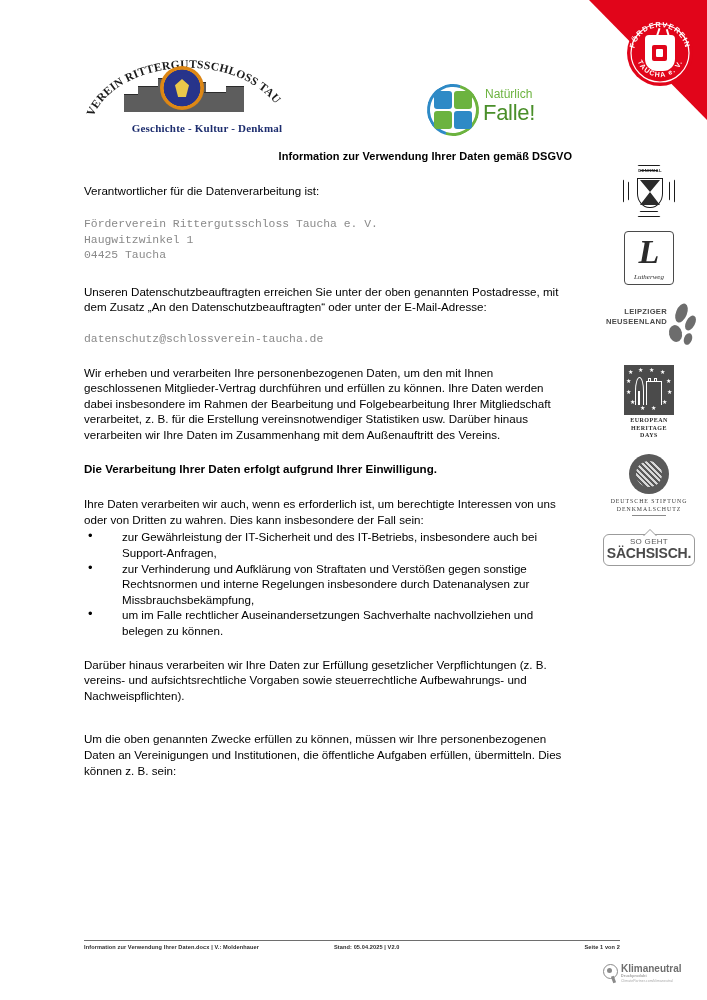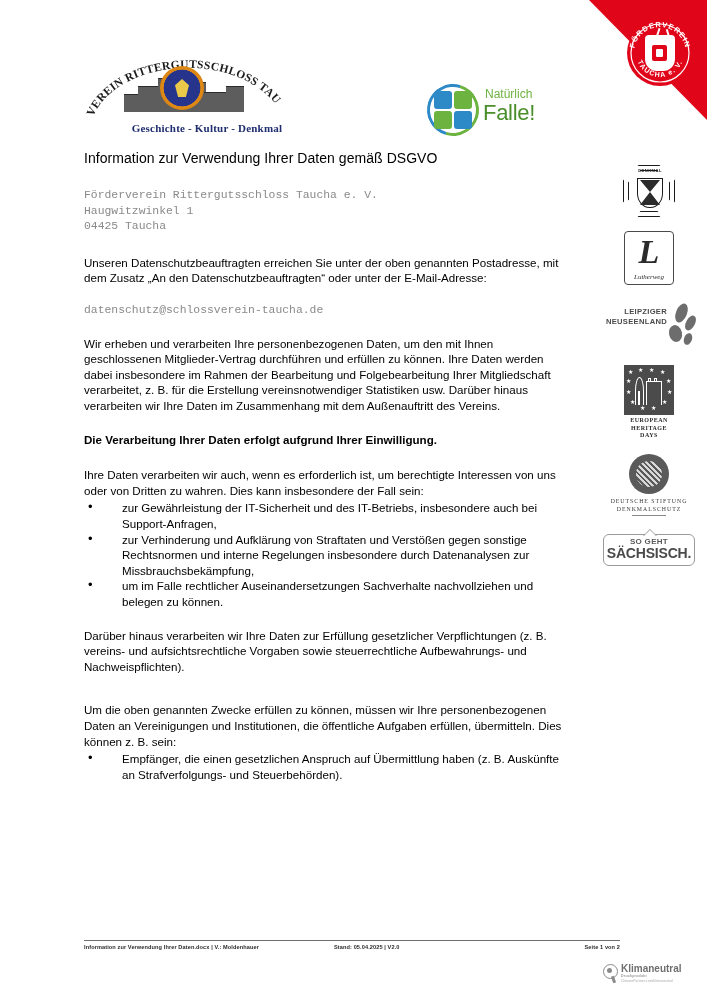--- a/index.html
+++ b/index.html
@@ -381,45 +381,46 @@
     border-left: 7px solid transparent;
     border-right: 7px solid transparent;
     border-bottom: 7px solid #fff;
     filter: drop-shadow(0 -1px 0 #9b9b9b);
   }
   .badge-saechsisch .t1 {
     position: absolute;
     left: 0; right: 0; top: 7px;
     text-align: center;
     font-size: 8px;
-    font-weight: bold;
+    font-weight: normal;
     color: #5a5a5a;
     letter-spacing: 0.3px;
   }
   .badge-saechsisch .t2 {
     position: absolute;
     left: 0; right: 0; top: 15px;
     text-align: center;
     font-size: 14px;
     font-weight: bold;
     color: #4a4a4a;
     letter-spacing: -0.2px;
   }
 
   
   .content {
     position: absolute;
     left: 84px; top: 150px;
     width: 488px;
   }
   .doc-title {
-    font-size: 14px;
-    font-weight: normal;
+    font-size: 11px;
+    font-weight: bold;
     letter-spacing: 0.05px;
     margin: 0 0 22px 0;
+    text-align: right;
   }
   .lead {
     font-size: 11.6px;
     margin: 0 0 20px 0;
   }
   .mono-block {
     font-family: "Liberation Mono", monospace;
     font-size: 11.4px;
     color: #8a8a8a;
     line-height: 15.5px;
@@ -681,20 +682,21 @@
         <div class="t1">SO GEHT</div>
         <div class="t2">SÄCHSISCH.</div>
       </div>
     </div>
   </div>
 
   <div class="content">
 
     <div class="doc-title">Information zur Verwendung Ihrer Daten gemäß DSGVO</div>
 
+    <div class="lead">Verantwortlicher für die Datenverarbeitung ist:</div>
 
     <div class="mono-block">Förderverein Rittergutsschloss Taucha e. V.
 Haugwitzwinkel 1
 04425 Taucha</div>
 
     <div class="para">Unseren Datenschutzbeauftragten erreichen Sie unter der oben genannten Postadresse, mit dem Zusatz „An den Datenschutzbeauftragten“ oder unter der E-Mail-Adresse:</div>
 
     <div class="mono-mail">datenschutz@schlossverein-taucha.de</div>
 
     <div class="para">Wir erheben und verarbeiten Ihre personenbezogenen Daten, um den mit Ihnen geschlossenen Mitglieder-Vertrag durchführen und erfüllen zu können. Ihre Daten werden dabei insbesondere im Rahmen der Bearbeitung und Folgebearbeitung Ihrer Mitgliedschaft verarbeitet, z. B. für die Erstellung vereinsnotwendiger Statistiken usw. Darüber hinaus verarbeiten wir Ihre Daten im Zusammenhang mit dem Außenauftritt des Vereins.</div>
@@ -710,23 +712,20 @@
     </ul>
 
     <div class="gap"></div>
 
     <div class="para">Darüber hinaus verarbeiten wir Ihre Daten zur Erfüllung gesetzlicher Verpflichtungen (z. B. vereins- und aufsichtsrechtliche Vorgaben sowie steuerrechtliche Aufbewahrungs- und Nachweispflichten).</div>
 
     <div class="gap-sm"></div>
 
     <div class="para" style="margin-bottom:2px;">Um die oben genannten Zwecke erfüllen zu können, müssen wir Ihre personenbezogenen Daten an Vereinigungen und Institutionen, die öffentliche Aufgaben erfüllen, übermitteln. Dies können z. B. sein:</div>
 
-    <ul class="bullets">
-      <li>Empfänger, die einen gesetzlichen Anspruch auf Übermittlung haben (z. B. Auskünfte an Strafverfolgungs- und Steuerbehörden).</li>
-    </ul>
   </div>
 
   <div class="footer">
     <div class="f-left">Information zur Verwendung Ihrer Daten.docx  |  V.: Moldenhauer</div>
     <div class="f-mid">Stand: 05.04.2025  |  V2.0</div>
     <div class="f-right">Seite 1 von 2</div>
   </div>
 
   <div class="klima">
     <div class="ic"></div>

